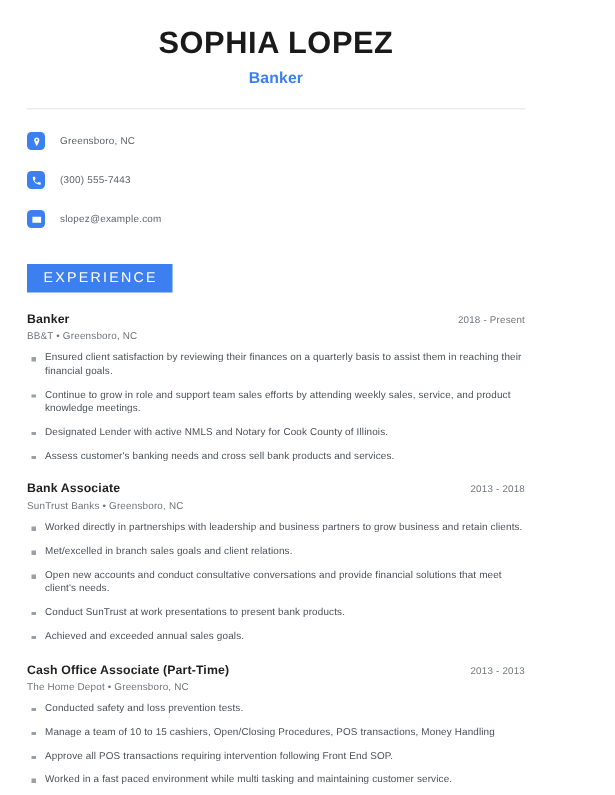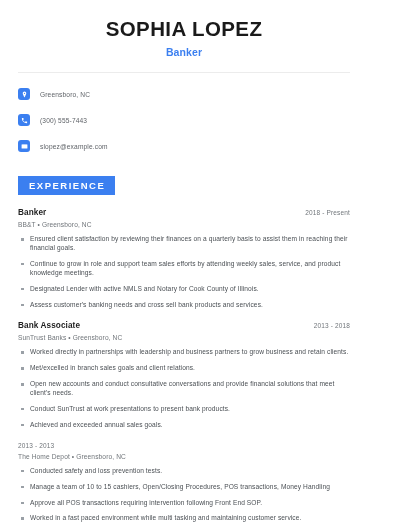--- a/index.html
+++ b/index.html
@@ -77,21 +77,21 @@
     letter-spacing: 0.15px;
   }
 
   
   .section { margin-top: 18px; }
   .badge {
     display: inline-block;
     background: #3b7ff0;
     color: #ffffff;
     font-size: 9.5px;
-    font-weight: 700;
+    font-weight: 400;
     letter-spacing: 1.5px;
     padding: 5px 10px 5px 11px;
     line-height: 1;
   }
 
   
   .job { margin-top: 12px; }
   .job:first-of-type { margin-top: 13px; }
   .job-head {
     display: flex;
@@ -213,20 +213,21 @@
         <li>Worked directly in partnerships with leadership and business partners to grow business and retain clients.</li>
         <li>Met/excelled in branch sales goals and client relations.</li>
         <li>Open new accounts and conduct consultative conversations and provide financial solutions that meet client's needs.</li>
         <li>Conduct SunTrust at work presentations to present bank products.</li>
         <li>Achieved and exceeded annual sales goals.</li>
       </ul>
     </div>
 
     <div class="job">
       <div class="job-head">
+        <span class="job-title">Cash Office Associate (Part-Time)</span>
         <span class="job-dates">2013 - 2013</span>
       </div>
       <div class="job-sub">The Home Depot • Greensboro, NC</div>
       <ul class="bullets">
         <li>Conducted safety and loss prevention tests.</li>
         <li>Manage a team of 10 to 15 cashiers, Open/Closing Procedures, POS transactions, Money Handling</li>
         <li>Approve all POS transactions requiring intervention following Front End SOP.</li>
         <li>Worked in a fast paced environment while multi tasking and maintaining customer service.</li>
       </ul>
     </div>

